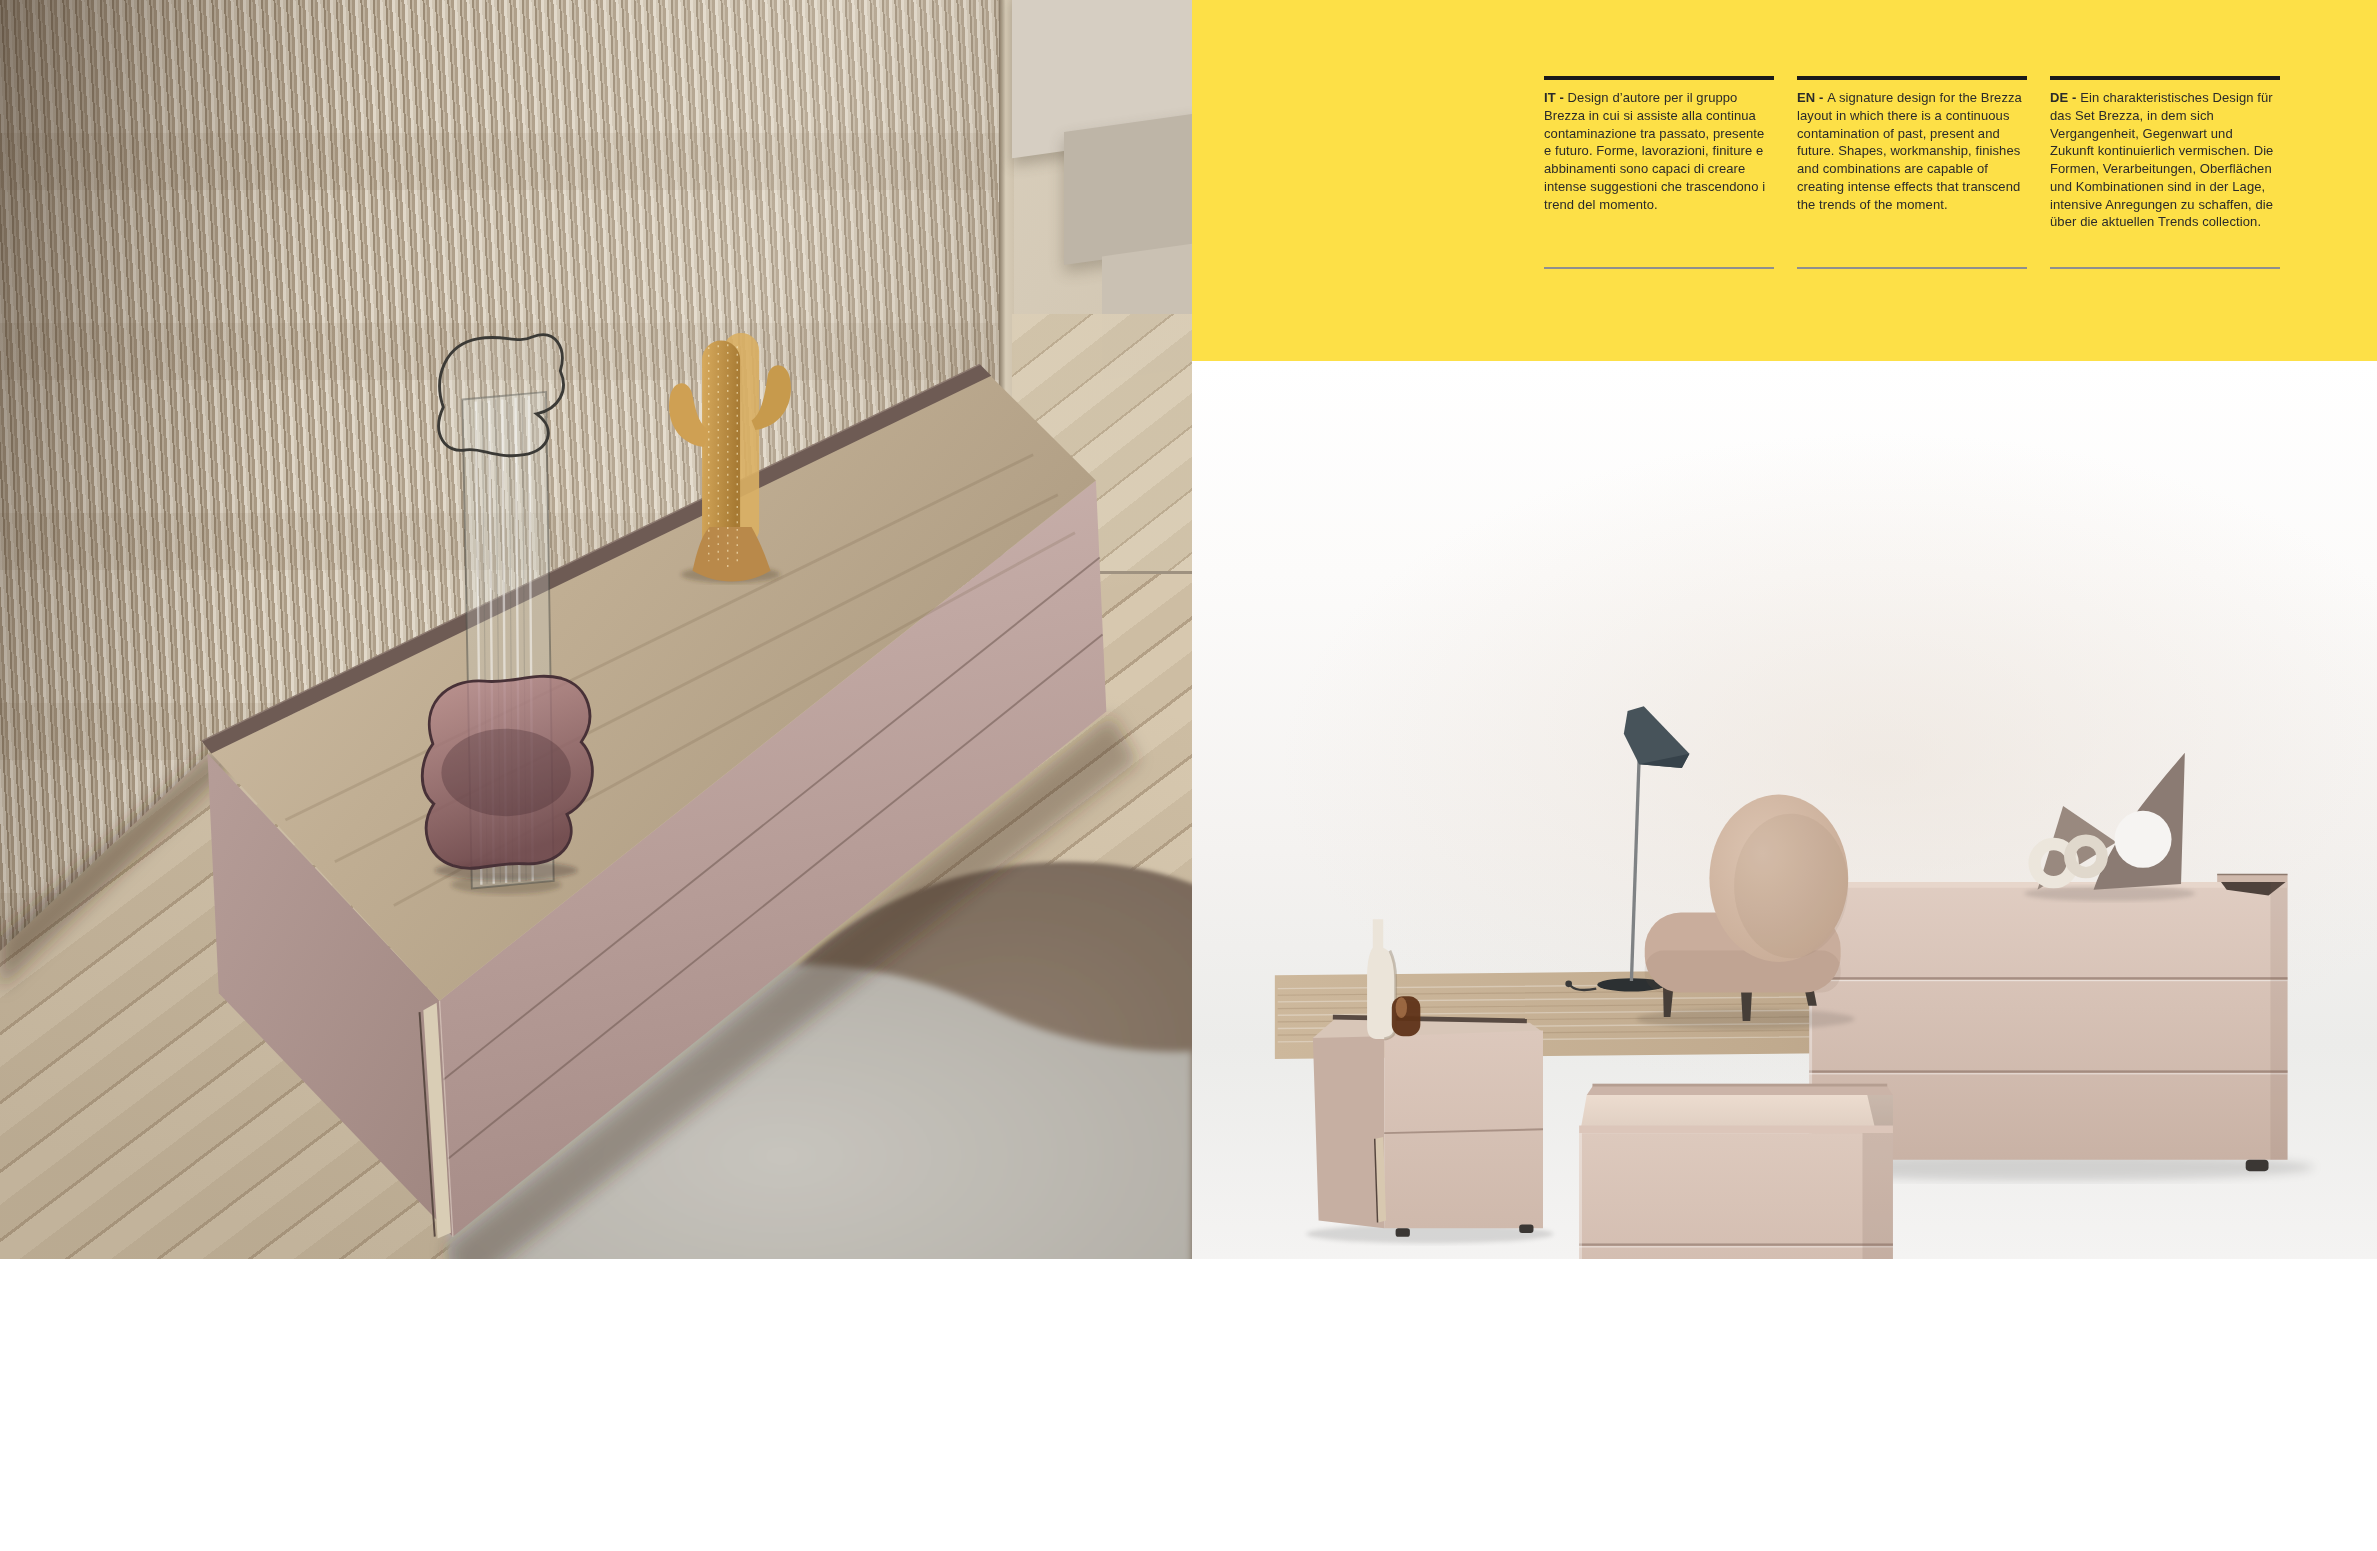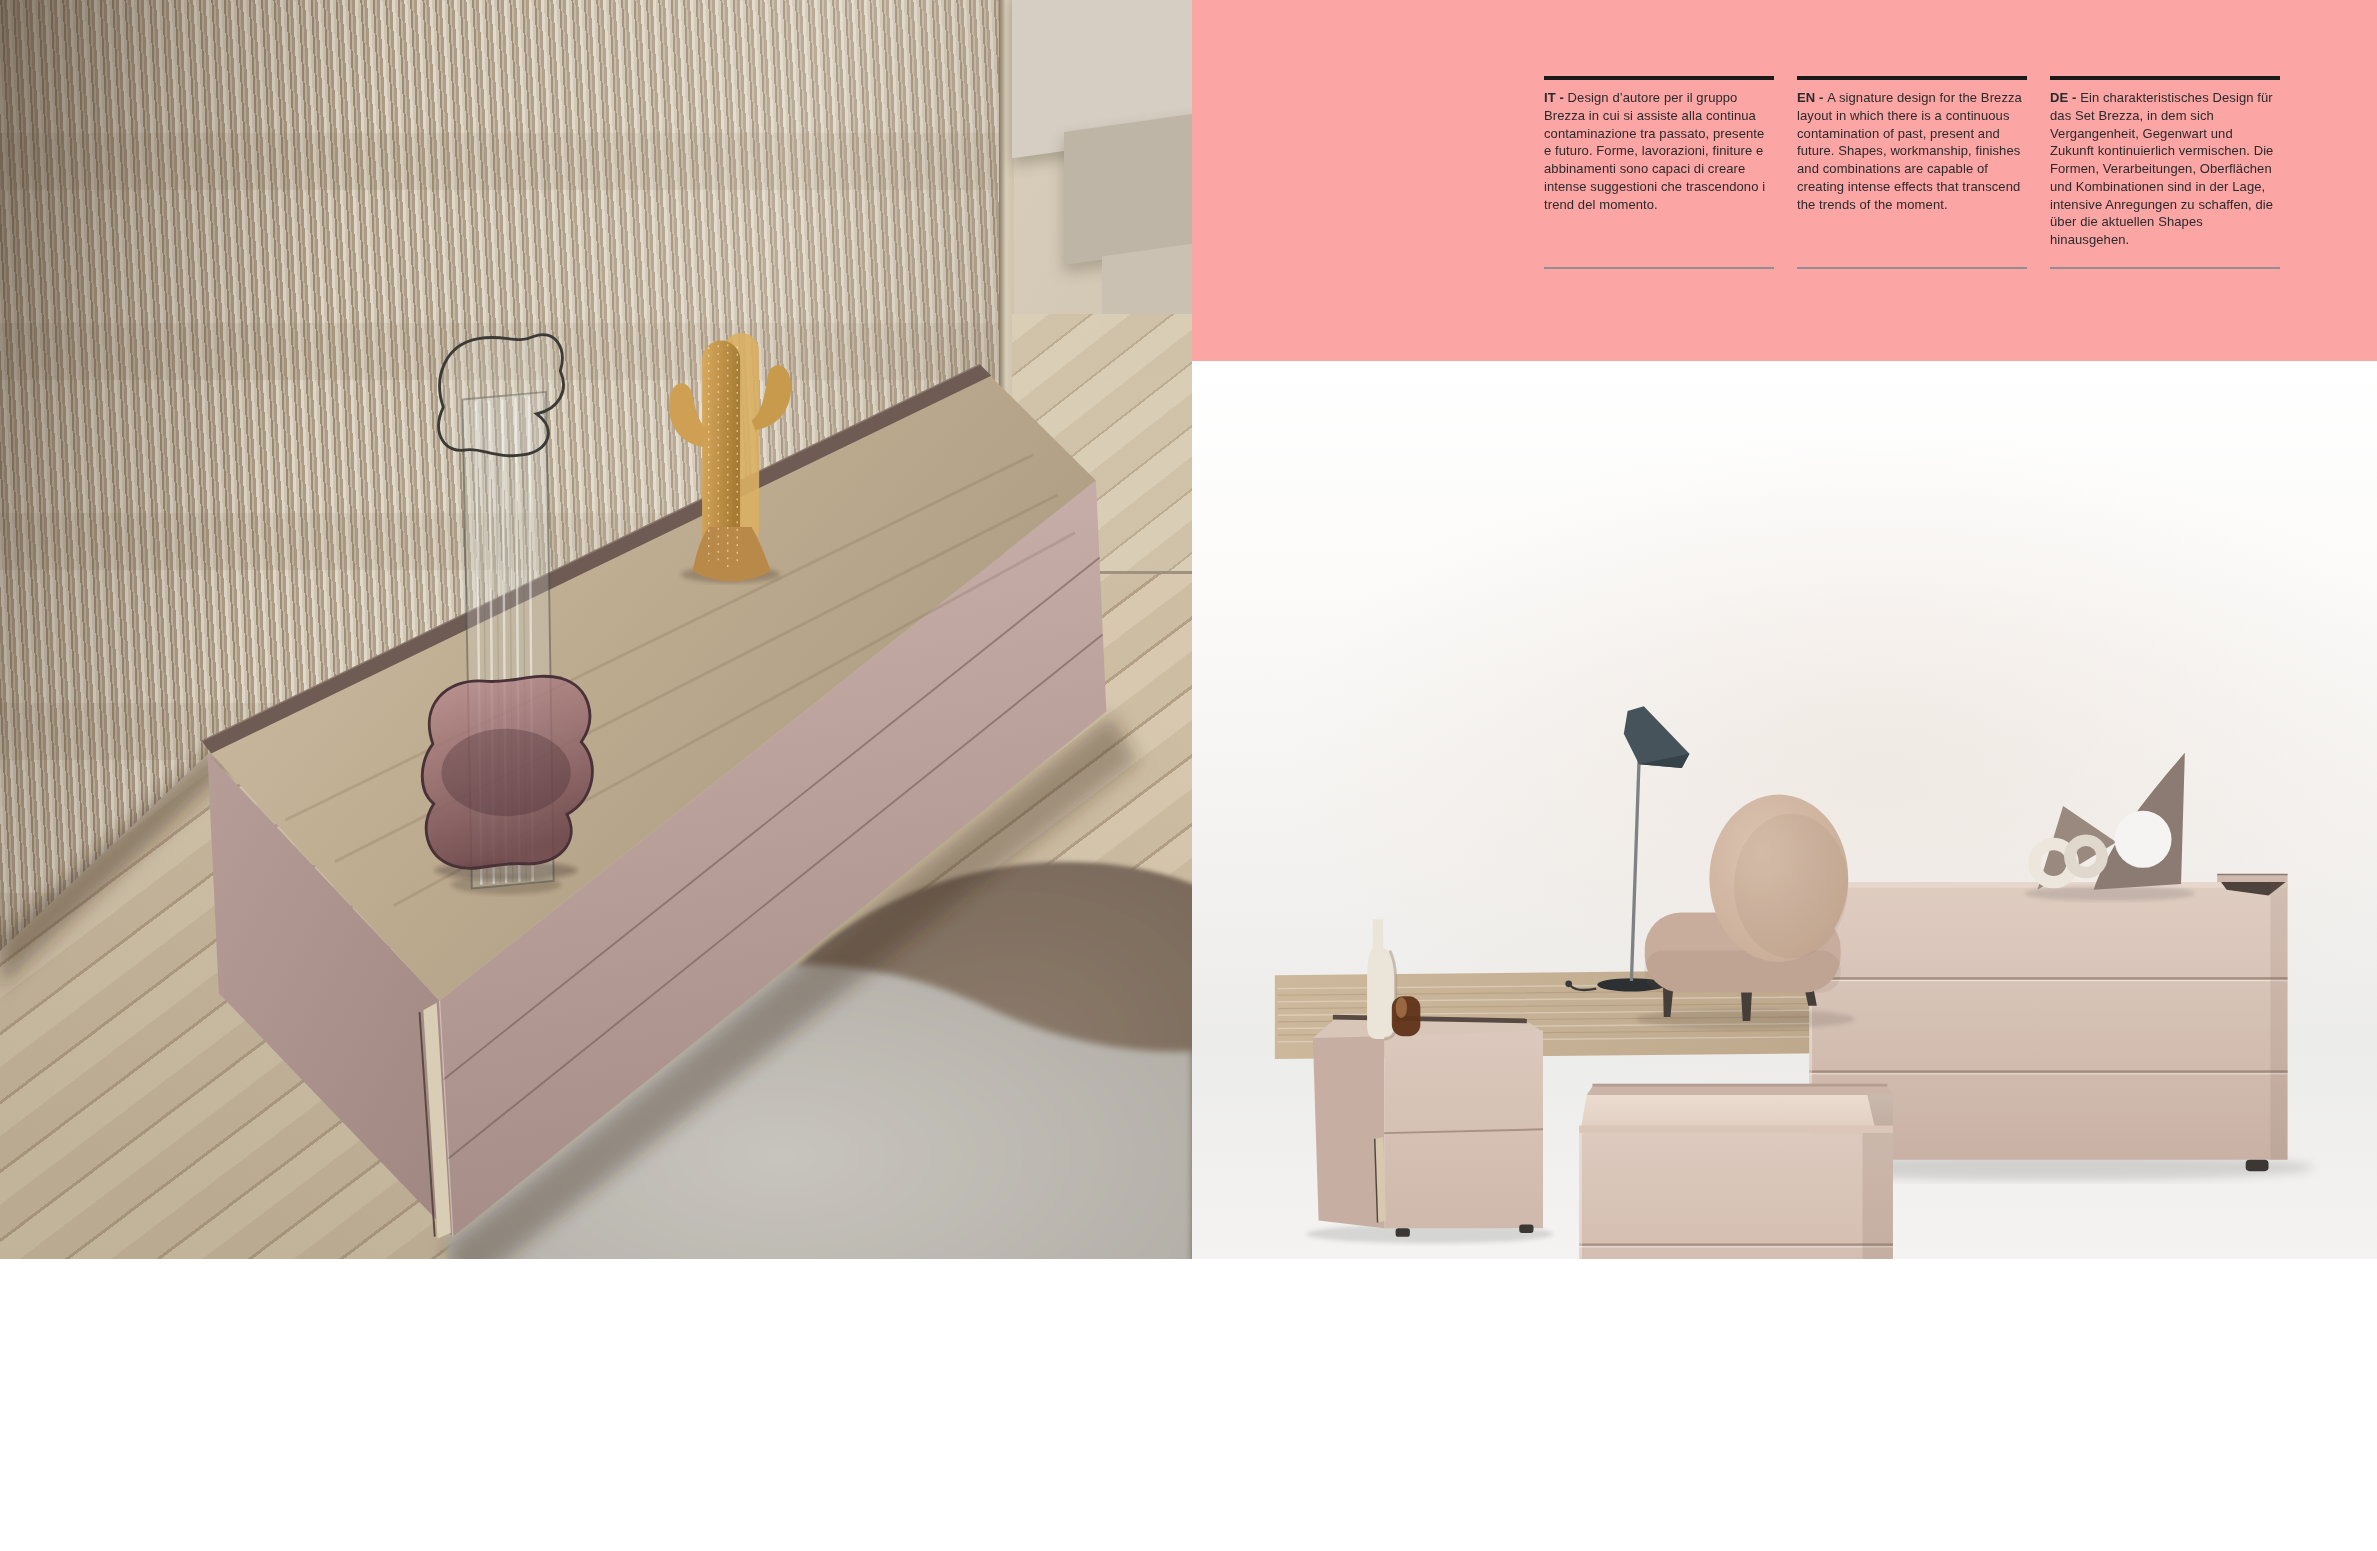--- a/index.html
+++ b/index.html
@@ -1,16 +1,16 @@
 <!DOCTYPE html>
 <html style="--text: #2a2a2a; --rule-black: #1a1a1a; --rule-gray: #8f8f8f; --furniture-pink: #d6c1b5; --wood-top: #c4b298; --wall-flute-light: #e0d7c8; --wall-flute-dark: #9a8a74; --floor-wood: #d5c6ae; --rug-dark: #7b6a5b; --rug-shag: #b6b2aa; --lamp-head: #46525a;font-size:15px"><head>
 <meta charset="utf-8">
 <style>
   html,body{margin:0;padding:0;background:#fff;}
-  .spread{position:relative;width:2378px;height:1259px;background:#fca5a5;overflow:hidden;
+  .spread{position:relative;width:2378px;height:1259px;background:#fde047;overflow:hidden;
           font-family:"Liberation Sans","DejaVu Sans",sans-serif;color:var(--text,#2a2a2a);}
 
   
   .photo-left{position:absolute;left:0;top:0;width:1192px;height:1347px;overflow:hidden;background:#d5c6ae;}
   .lp-floor{position:absolute;inset:0;overflow:hidden;}
   .lp-floor .planks{position:absolute;inset:-45%;transform:rotate(-37deg);
      background:repeating-linear-gradient(180deg,#d7c8af 0 25px,#cdbda3 25px 52px,#b3a086 52px 55px);}
   .lp-floor .floor-tint{position:absolute;inset:0;
      background:radial-gradient(856px 571px at 78% 18%, rgba(240,228,204,.65), rgba(240,228,204,0) 65%),
                 linear-gradient(200deg, rgba(255,255,255,0) 40%, rgba(110,95,75,.20) 88%);}
@@ -186,21 +186,21 @@
       <p><span class="lead">IT - </span><span>Design d’autore per il gruppo Brezza in cui si assiste alla continua contaminazione tra passato, presente e futuro. Forme, lavorazioni, finiture e abbinamenti sono capaci di creare intense suggestioni che trascendono i trend del momento.</span></p>
       <div class="rule-bottom"></div>
     </article>
     <article class="col col-en">
       <div class="rule-top"></div>
       <p><span class="lead">EN - </span><span>A signature design for the Brezza layout in which there is a continuous contamination of past, present and future. Shapes, workmanship, finishes and combinations are capable of creating intense effects that transcend the trends of the moment.</span></p>
       <div class="rule-bottom"></div>
     </article>
     <article class="col col-de">
       <div class="rule-top"></div>
-      <p><span class="lead">DE - </span><span>Ein charakteristisches Design für das Set Brezza, in dem sich Vergangenheit, Gegenwart und Zukunft kontinuierlich vermischen. Die Formen, Verarbeitungen, Oberflächen und Kombinationen sind in der Lage, intensive Anregungen zu schaffen, die über die aktuellen Shapes hinausgehen.</span></p>
+      <p><span class="lead">DE - </span><span>Ein charakteristisches Design für das Set Brezza, in dem sich Vergangenheit, Gegenwart und Zukunft kontinuierlich vermischen. Die Formen, Verarbeitungen, Oberflächen und Kombinationen sind in der Lage, intensive Anregungen zu schaffen, die über die aktuellen Trends collection.</span></p>
       <div class="rule-bottom"></div>
     </article>
   </section>
 
   <section class="photo-right">
     <svg viewBox="0 0 1247 1120" width="1186" height="1065">
       <defs>
         <linearGradient id="gRugR" x1="0" y1="0" x2="1" y2="0">
           <stop offset="0" stop-color="#cdb89c"></stop>
             <stop offset="0.55" stop-color="#c0aa8e"></stop>

